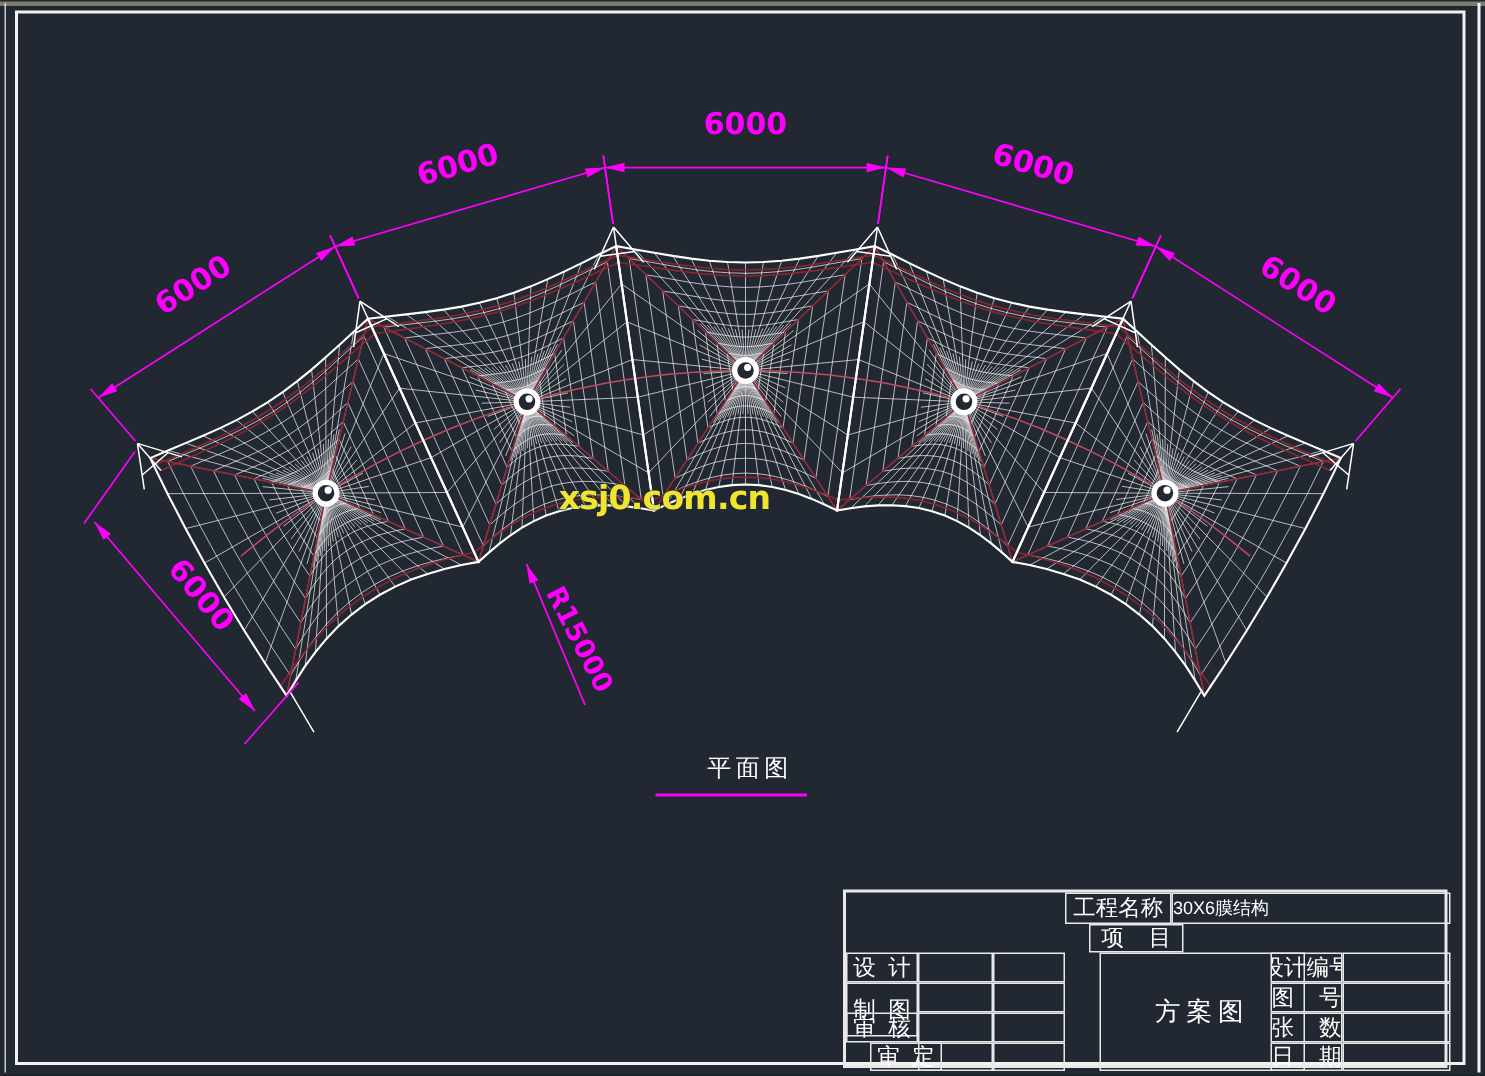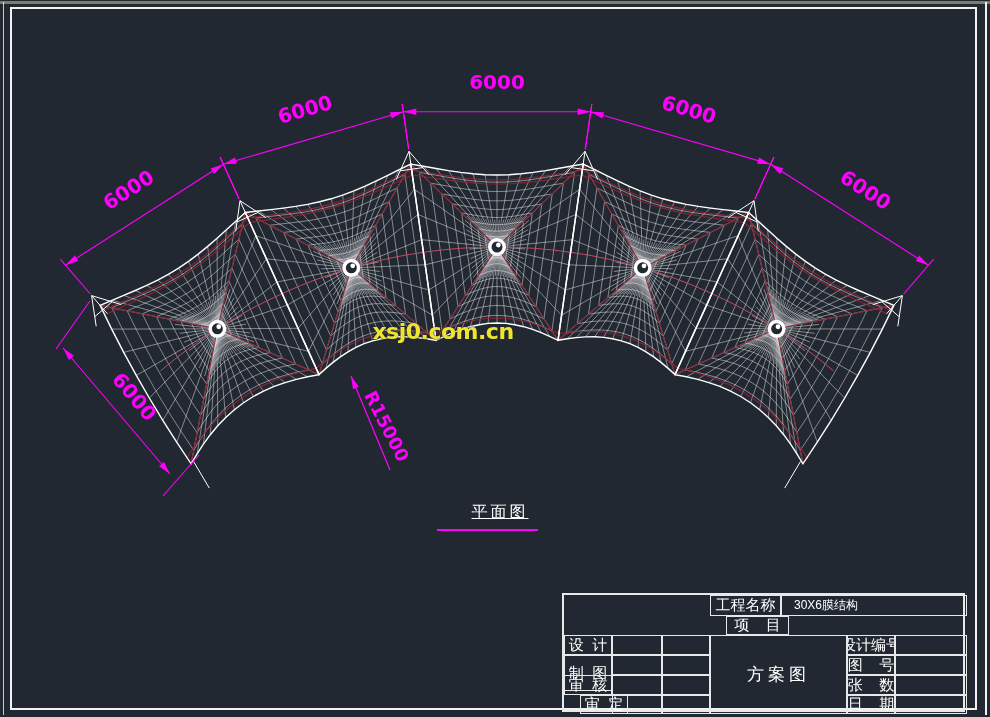--- a/index.html
+++ b/index.html
@@ -8,31 +8,31 @@
   .topstrip{position:absolute;left:0;top:1px;width:990px;height:3px;}
   .vline{position:absolute;top:2px;height:713px;background:#f2f2f2;}
   .frame{position:absolute;left:10px;top:7px;width:967px;height:703px;
          border:2px solid #f2f2f2;box-sizing:border-box;}
   svg.cad{position:absolute;left:0;top:0;}
   .dimtxt{fill:#ff00ff;font:600 20px "DejaVu Sans",sans-serif;}
   .rtxt{fill:#ff00ff;font:600 18px "DejaVu Sans",sans-serif;}
   .wm{fill:#efe52f;font:700 22px "DejaVu Sans",sans-serif;letter-spacing:-0.5px;
       paint-order:stroke;stroke:#222831;stroke-width:1.5px;stroke-opacity:.5;}
   .planlabel{position:absolute;left:445px;top:502px;width:110px;height:22px;
-             color:#fff;font-size:16px;letter-spacing:3px;text-align:center;text-decoration:underline;}
+             color:#fff;font-size:16px;letter-spacing:3px;text-align:center;}
   .planline{position:absolute;left:437px;top:529px;width:101px;height:2px;background:#ff00ff;}
   
   .tb{position:absolute;left:562px;top:593px;width:403px;height:119px;
       border:2px solid #e8e8e8;box-sizing:border-box;color:#fff;}
   .cell{position:absolute;border:1px solid #e8e8e8;box-sizing:border-box;
         display:flex;align-items:center;justify-content:center;
         font-size:15px;white-space:pre;overflow:hidden;}
   .company{color:#f040f0;font-size:21px;font-weight:bold;letter-spacing:2px;}
-  .scheme{font-size:17px;letter-spacing:4px;}
-  .val{justify-content:flex-start;padding-left:12px;font-size:12px;}
+  .scheme{font-size:17px;letter-spacing:4px;margin-left:23px;}
+  .val{justify-content:flex-start;padding-left:0;font-size:12px;}
 </style>
 </head>
 <body>
 
 <div class="screen">
   <div class="topstrip" style="background: rgb(125, 125, 107);"></div>
   <div class="vline" style="left:3px;width:1px;opacity:.8"></div>
   <div class="vline" style="left:985px;width:2px"></div>
   <div class="frame"></div>
 

